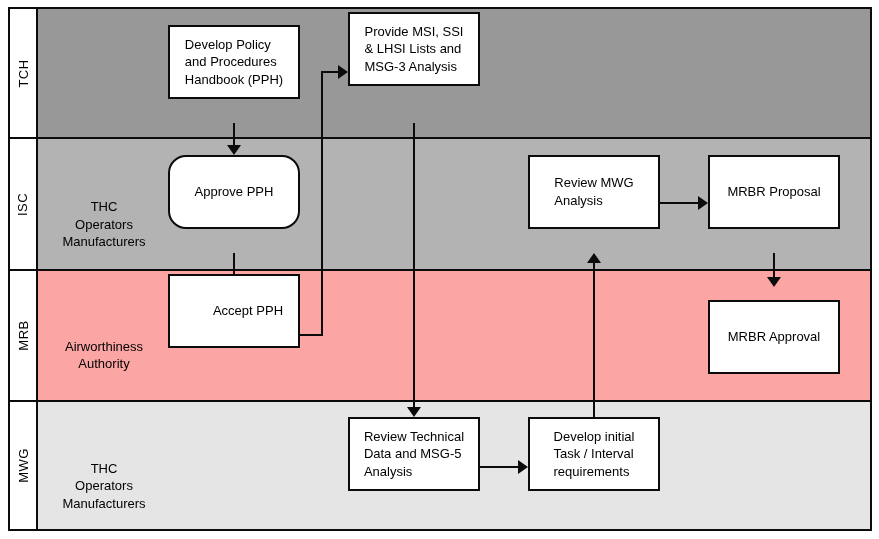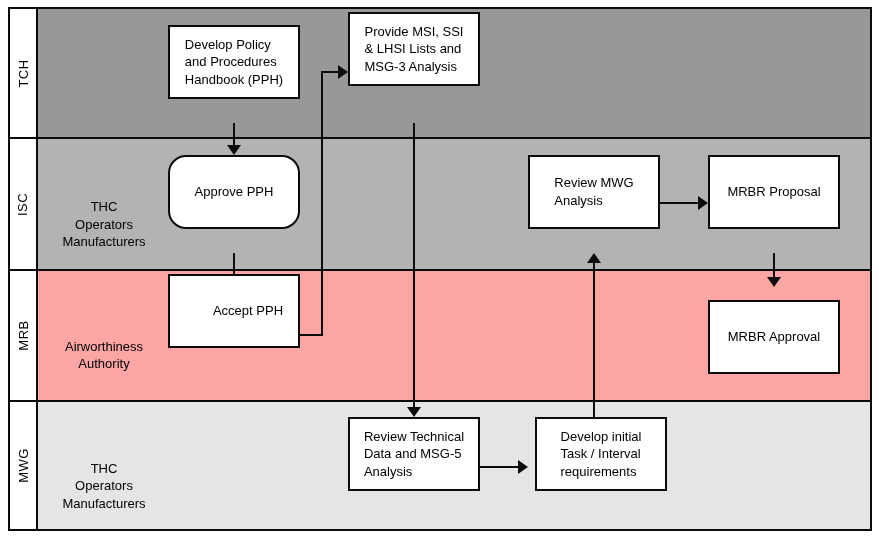--- a/index.html
+++ b/index.html
@@ -25,21 +25,21 @@
   
   .box{position:absolute;width:132px;height:74px;background:#ffffff;border:2px solid #0b0b0b;box-sizing:border-box;display:flex;align-items:center;justify-content:center;text-align:left;font-size:13px;line-height:1.35;white-space:pre-line;z-index:3;}
   .b1{left:168px;top:25px;}
   .b2{left:348px;top:12px;}
   .b3{left:168px;top:155px;border-radius:18px;}
   .b4{left:528px;top:155px;}
   .b5{left:708px;top:155px;}
   .b6{left:168px;top:274px;padding-left:28px;}
   .b7{left:708px;top:300px;}
   .b8{left:348px;top:417px;}
-  .b9{left:528px;top:417px;margin-left:7px;}
+  .b9{left:528px;top:417px;}
 
   
   .ln{position:absolute;background:#0b0b0b;z-index:2;}
   .ah{position:absolute;width:0;height:0;z-index:2;}
   .ah-down{border-left:7px solid transparent;border-right:7px solid transparent;border-top:10px solid #0b0b0b;}
   .ah-up{border-left:7px solid transparent;border-right:7px solid transparent;border-bottom:10px solid #0b0b0b;}
   .ah-right{border-top:7px solid transparent;border-bottom:7px solid transparent;border-left:10px solid #0b0b0b;}
 </style>
 </head>
 <body>

